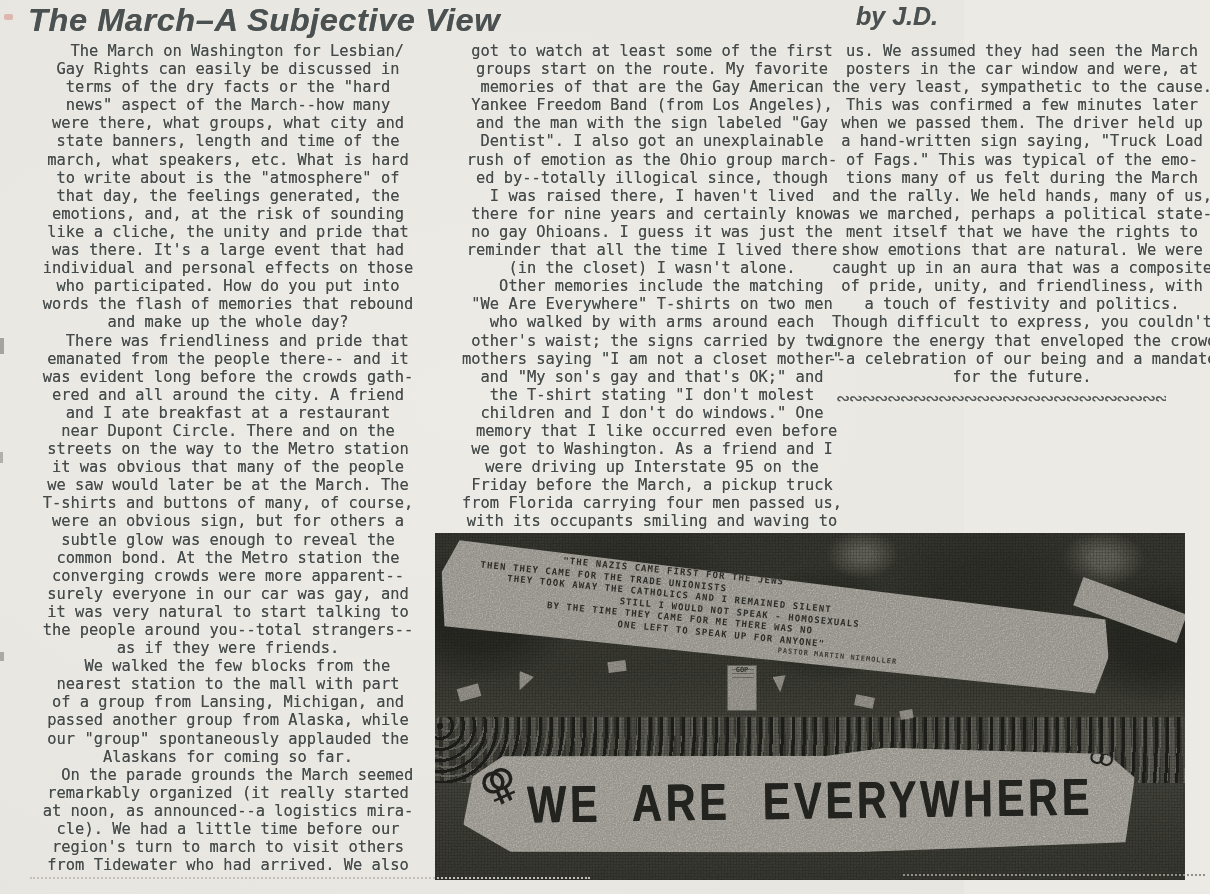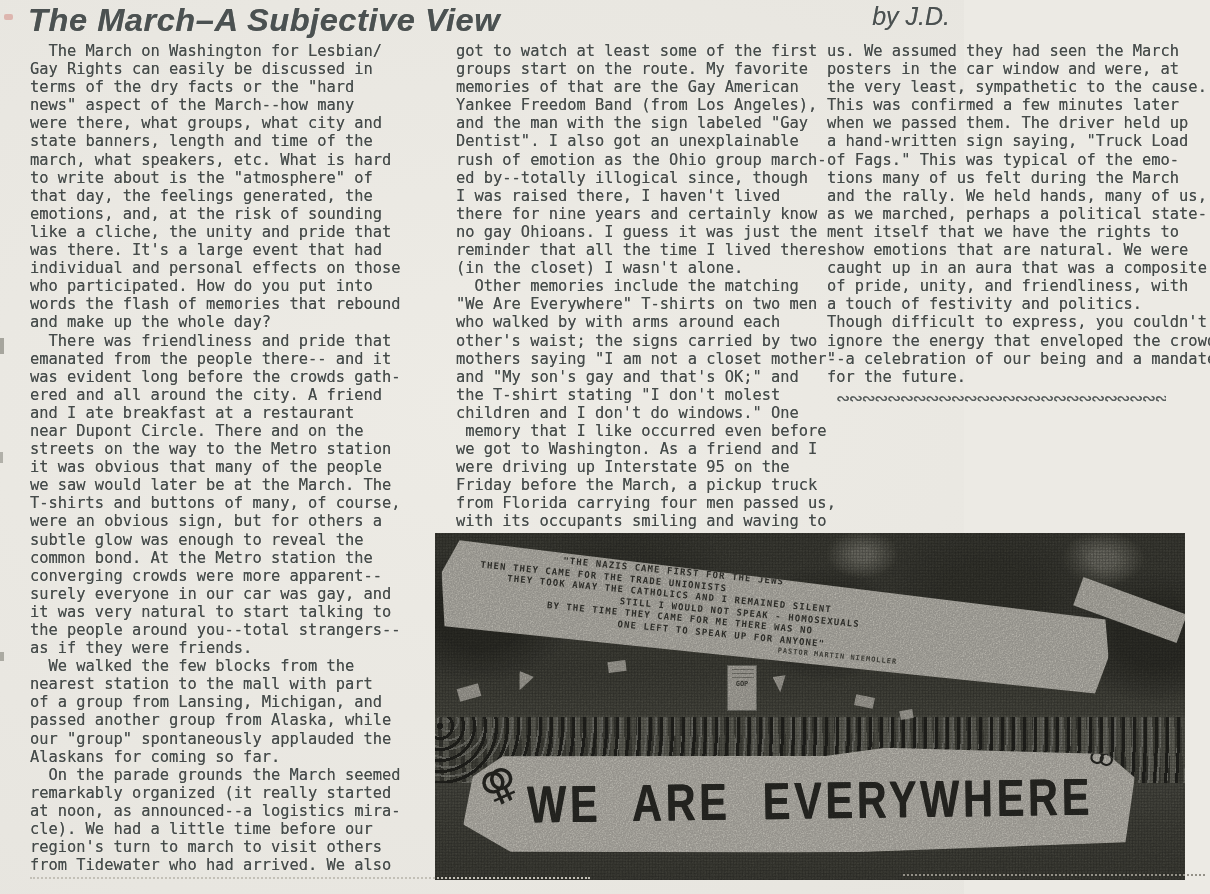--- a/index.html
+++ b/index.html
@@ -17,33 +17,34 @@
   .title{
     position:absolute;left:28px;top:2px;margin:0;
     font-family:"Liberation Sans", sans-serif;
     font-style:italic;font-weight:bold;
     font-size:32px;letter-spacing:0.5px;
     color:#4b5151;
     transform:scaleX(1.02);transform-origin:left top;
     text-shadow:0 0 0.6px rgba(75,81,81,.6);
   }
   .byline{
-    position:absolute;right:14px;top:2px;
-    font-style:italic;font-weight:normal;
+    position:absolute;right:26px;top:2px;
+    font-style:italic;font-weight:bold;
     font-size:25px;color:#4b5151;
     text-shadow:0 0 0.5px rgba(75,81,81,.6);
   }
   
   .col{
     position:absolute;top:42px;margin:0;
     font-family:"DejaVu Sans Mono", monospace;
     font-size:15.4px;line-height:18.1px;
     color:#454b4a;
     white-space:pre;
     text-shadow:0 0 0.5px rgba(62,68,67,.65);
+    text-align:center;
   }
   .col1{left:30px;width:396px;}
   .col2{left:456px;width:392px;}
   .col3{left:820px;width:390px;margin-left:7px;}
   
   .divider{
     position:absolute;left:836px;top:388px;width:330px;
     font-family:"DejaVu Sans", sans-serif;
     font-size:17px;letter-spacing:-1.5px;
     color:#585e5d;white-space:nowrap;overflow:hidden;
@@ -107,21 +108,21 @@
   .q5{margin-left:168px;}
   .qattr{margin-left:330px;font-size:7px;letter-spacing:1px;color:#55554d;}
   .banner-tail{
     position:absolute;left:640px;top:62px;width:110px;height:30px;
     background:#d6d3c9;transform:rotate(20deg);
   }
   .gop-sign{
     position:absolute;left:292px;top:132px;width:30px;height:46px;
     background:#ccc9bf;border:1px solid #85857c;
     font-family:"DejaVu Sans Mono", monospace;font-size:7px;font-weight:bold;
-    color:#4c4c45;text-align:center;padding-top:14px;box-sizing:border-box;
+    color:#4c4c45;text-align:center;box-sizing:border-box;
     background-image:repeating-linear-gradient(180deg, rgba(90,90,82,.55) 0 1px, rgba(0,0,0,0) 1px 4px);
     background-size:22px 12px;background-repeat:no-repeat;background-position:4px 3px;
   }
   .main-banner{
     position:absolute;left:28px;top:216px;width:672px;height:104px;
     background:#dedbd1;
     clip-path:polygon(1.5% 22%, 6% 3%, 54% 7%, 63% 0, 96% 9%, 100% 32%, 98.5% 94%, 58% 100%, 7% 95%, 0 68%);
     transform:rotate(-0.8deg);
     display:flex;align-items:center;justify-content:center;
   }

